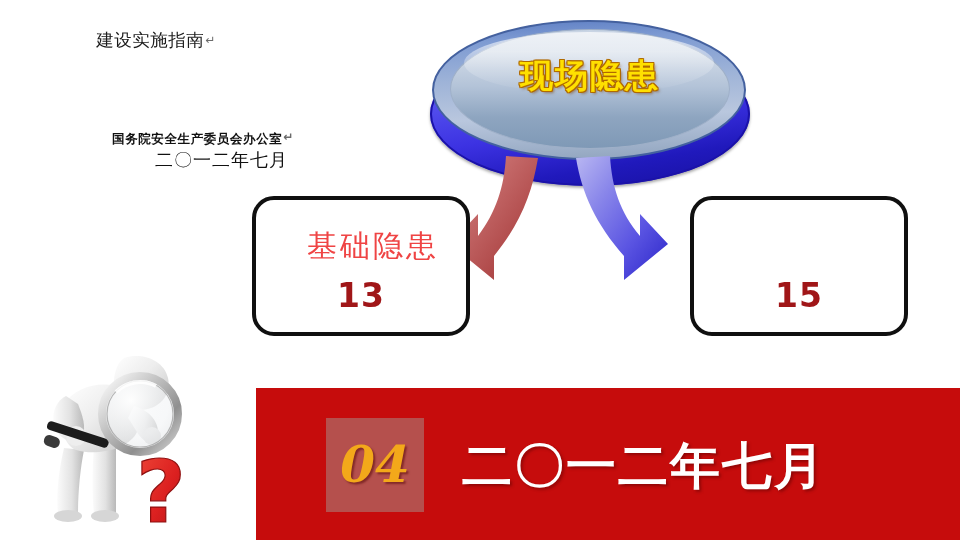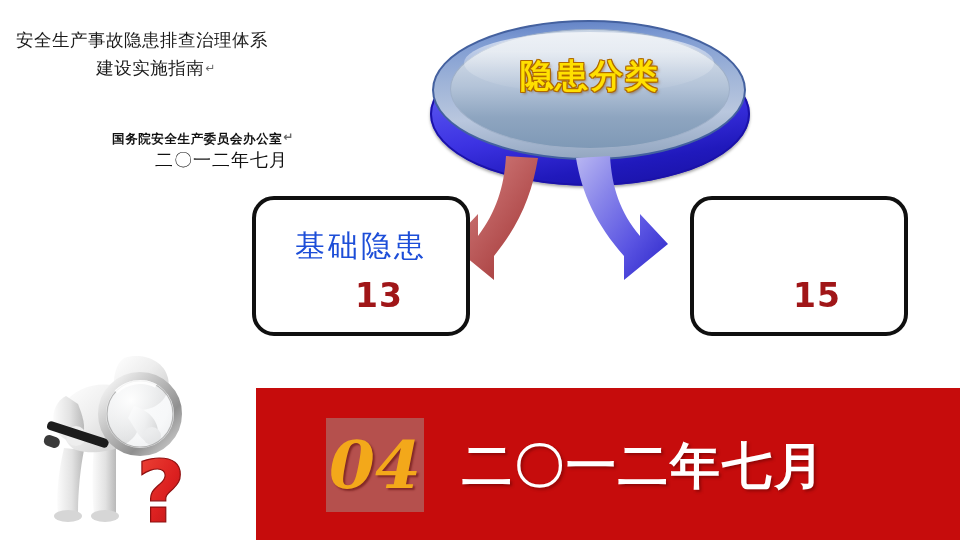--- a/index.html
+++ b/index.html
@@ -157,41 +157,40 @@
     height: 140px;
     background: #ffffff;
     border: 4px solid #101010;
     border-radius: 22px;
     box-sizing: border-box;
   }
   #cat-box-basic { left: 252px; top: 196px; }
   #cat-box-site  { left: 690px; top: 196px; }
   .cat-label {
     position: absolute;
-    left: 0;
+    left: 12px;
     top: 26px;
     width: 100%;
     text-align: center;
     font-family: "DejaVu Serif", "Liberation Serif", serif;
     font-size: 30px;
     letter-spacing: 3px;
-    color: #1d4ed8;
+    color: #ef4444;
     white-space: nowrap;
   }
   .cat-count {
     position: absolute;
     left: 0;
     top: 76px;
     width: 100%;
     text-align: center;
     font-size: 33px;
     font-weight: bold;
     color: #a01618;
     letter-spacing: 1px;
-    margin-left: 18px;
   }
 
   
   #inspector-art {
     position: absolute;
     left: 24px;
     top: 344px;
     width: 210px;
     height: 196px;
   }
@@ -215,21 +214,21 @@
   }
   #section-number {
     position: absolute;
     left: 70px;
     top: 30px;
     width: 98px;
     height: 94px;
     line-height: 94px;
     text-align: center;
     font-family: "DejaVu Serif", "Liberation Serif", serif;
-    font-size: 66px;
+    font-size: 50px;
     font-style: italic;
     font-weight: bold;
     color: #f3a81a;
     text-shadow: 2px 2px 2px rgba(90,10,10,0.55);
   }
   #section-title {
     position: absolute;
     left: 206px;
     top: 32px;
     height: 92px;
@@ -241,40 +240,39 @@
     white-space: nowrap;
     text-shadow: 2px 2px 3px rgba(80,0,0,0.45);
   }
 </style>
 </head>
 <body>
 
 <div id="slide">
 
   <div id="doc-title-block">
-    <div class="doc-title-line l1">安全生产事故隐患排查治理体系</div>
     <div class="doc-title-line l2">
       <span>建设实施指南</span><span class="pilcrow">↵</span>
     </div>
   </div>
 
   <div id="doc-issuer-block">
     <div class="doc-issuer">
       <span>国务院安全生产委员会办公室</span><span class="pilcrow">↵</span>
     </div>
     <div class="doc-date">二〇一二年七月</div>
   </div>
 
   <div id="disc-group">
     <div class="disc-rim"></div>
     <div class="disc-rim-edge"></div>
     <div class="disc-face-outer"></div>
     <div class="disc-face-inner"></div>
     <div class="disc-gloss"></div>
-    <div id="disc-label">隐患分类</div>
+    <div id="disc-label">现场隐患</div>
   </div>
 
   <svg id="arrows-svg" viewBox="0 0 300 190">
     <defs>
       <linearGradient id="gradRed" x1="0" y1="0" x2="1" y2="1">
         <stop offset="0%" stop-color="#d79090"></stop>
         <stop offset="35%" stop-color="#c56a6a"></stop>
         <stop offset="70%" stop-color="#b04a4a"></stop>
         <stop offset="100%" stop-color="#9c3b3b"></stop>
       </linearGradient>

